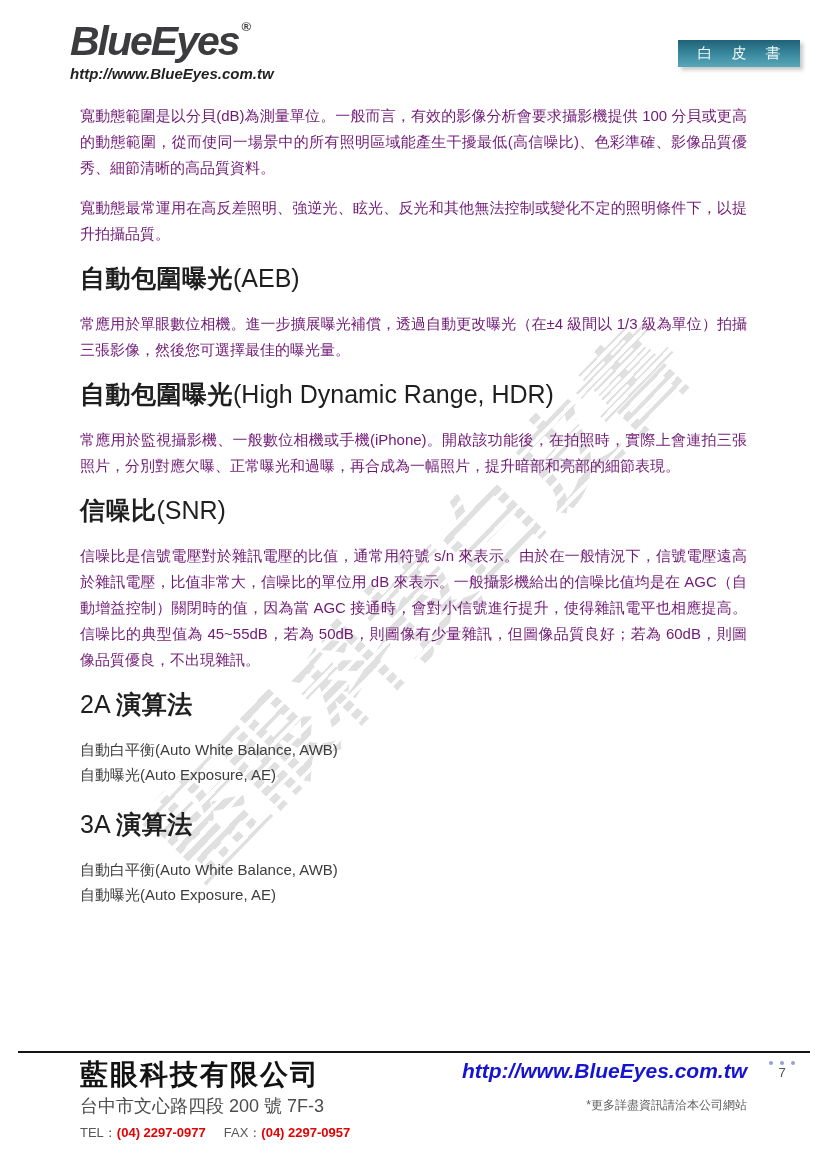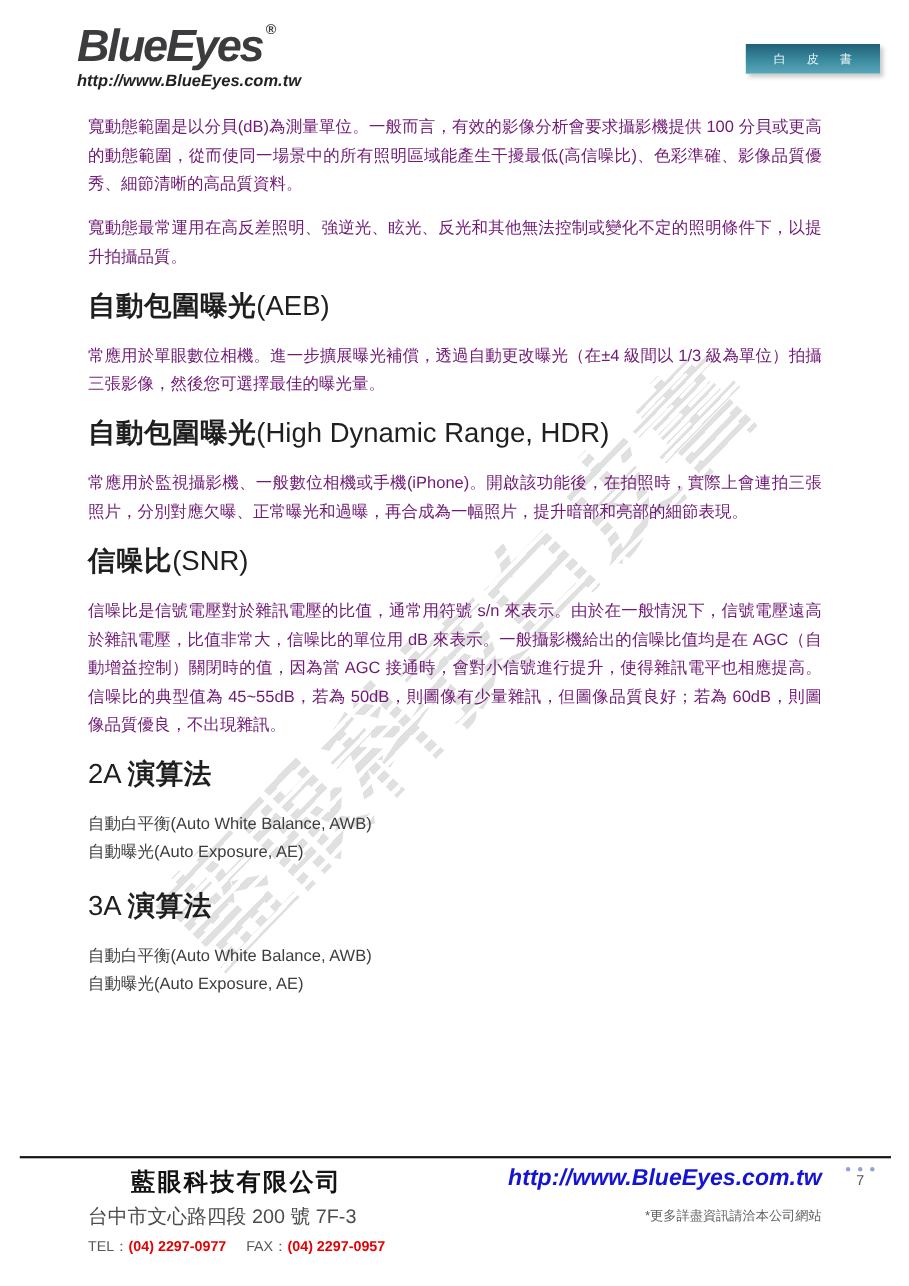--- a/index.html
+++ b/index.html
@@ -29,21 +29,21 @@
     margin-top: 3px;
     font-weight: 700; font-style: italic;
     font-size: 15px; color: #222224; letter-spacing: 0px;
   }
 
   .badge {
     position: absolute; left: 678px; top: 40px; z-index: 2;
     width: 122px; height: 27px;
     background: linear-gradient(180deg, #206177 0%, #3b8ba0 55%, #5aa7b8 100%);
     box-shadow: 3px 3px 4px rgba(0,0,0,0.22);
-    color: #eef6f8; font-size: 11px;
+    color: #eef6f8; font-size: 15px;
     letter-spacing: 19px; padding-left: 19px;
     display: flex; align-items: center; justify-content: center;
   }
 
   
   .watermark {
     position: absolute; left: 63px; top: 547px; z-index: 0;
     font-size: 100px; font-weight: 700; line-height: 100px;
     letter-spacing: 2px; white-space: nowrap;
     transform: rotate(-46deg); transform-origin: center center;
@@ -78,23 +78,22 @@
     margin: 0; font-size: 15px; line-height: 25px; color: #3d3d3d;
   }
 
   
   .footer-rule {
     position: absolute; left: 18px; top: 1051px; width: 792px; height: 2px;
     background: #151515; z-index: 2;
   }
   .footer-left { position: absolute; left: 80px; top: 1060px; z-index: 2; }
   .company-name {
-    font-size: 22px; font-weight: 700; color: #121212; letter-spacing: 2px;
+    font-size: 28px; font-weight: 700; color: #121212; letter-spacing: 2px;
     line-height: 30px;
-    text-align: center;
   }
   .company-address {
     margin-top: 7px; font-size: 18px; color: #4c4c4c; line-height: 19px;
   }
   .tel-line { margin-top: 7px; font-size: 13px; color: #585858; line-height: 20px; }
   .tel-line .num { color: #e40000; font-weight: 700; }
   .tel-line .fax-lbl { margin-left: 18px; }
 
   .footer-right { position: absolute; right: 79px; top: 1058px; text-align: right; z-index: 2; }
   .footer-url {

